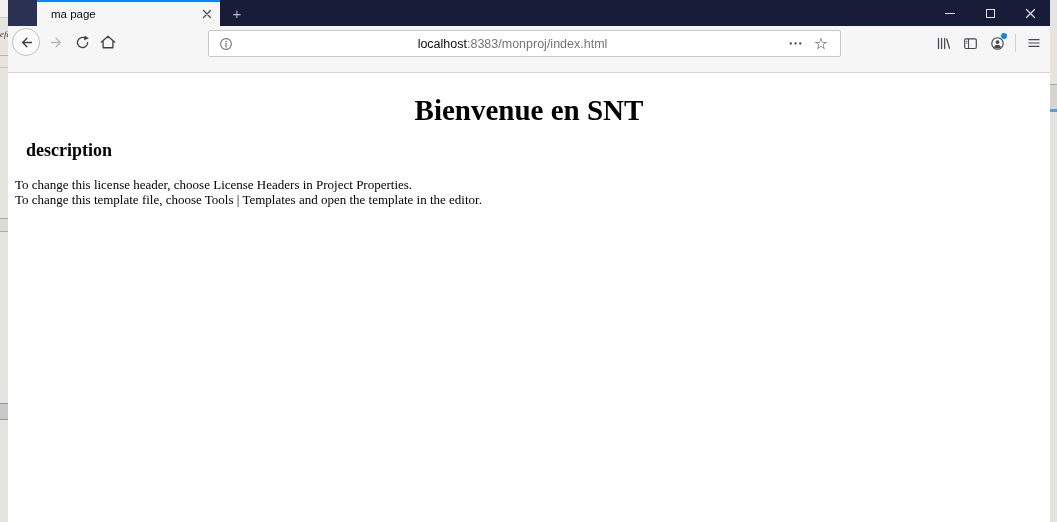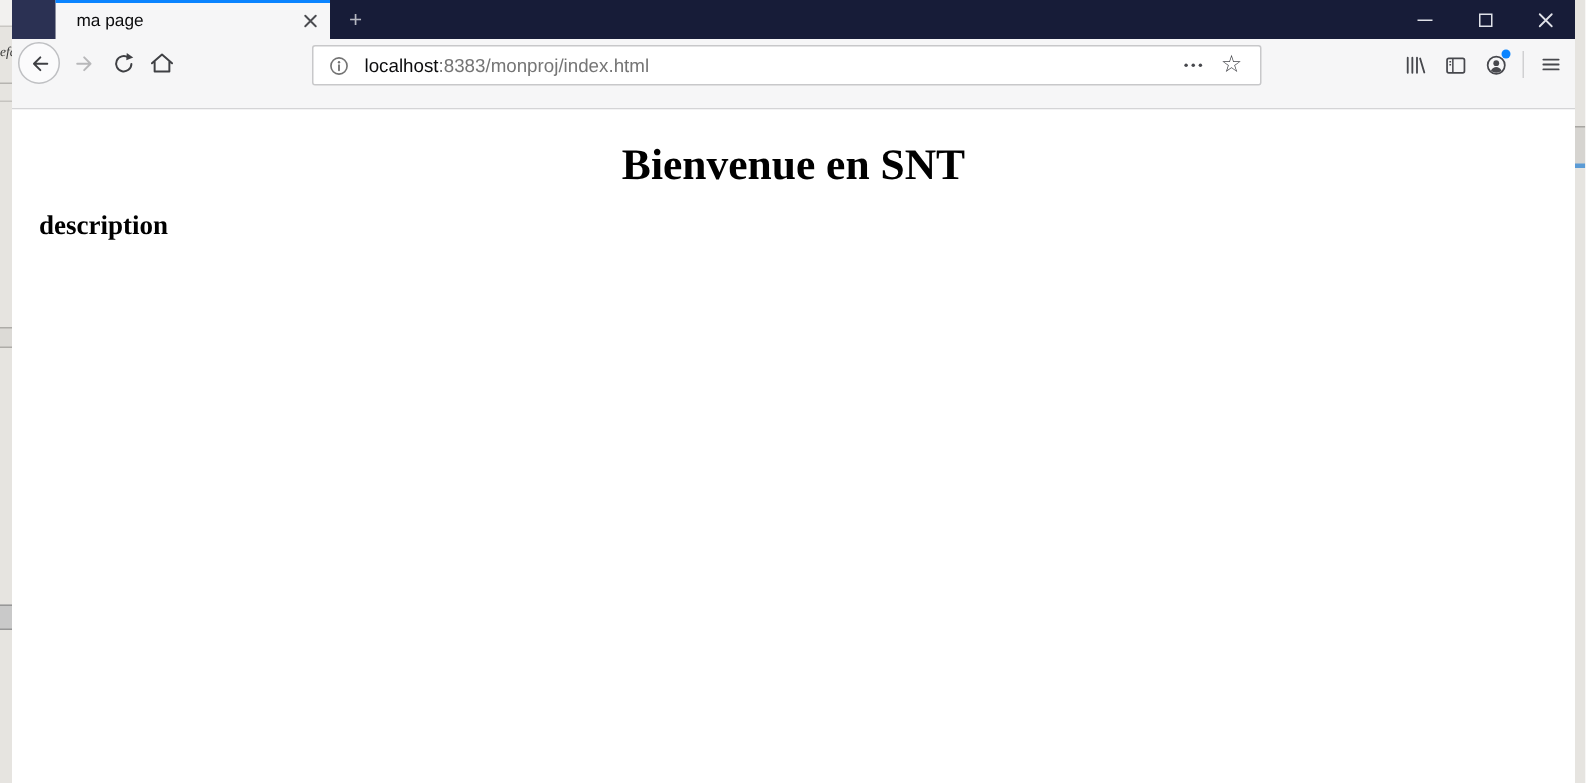--- a/index.html
+++ b/index.html
@@ -39,21 +39,21 @@
 
   
   #navbar { position: absolute; left: 0; top: 26px; width: 100%; height: 47px; background: #f6f6f7; border-bottom: 1px solid #d4d4d6; }
   .nav-btn { position: absolute; top: 2px; width: 28px; height: 28px; display: flex; align-items: center; justify-content: center; }
   #back-btn { left: 4px; border: 1px solid #bfc0c3; border-radius: 50%; background: #fbfbfc; }
   #forward-btn { left: 34px; }
   #reload-btn { left: 60px; }
   #home-btn { left: 86px; }
 
   #urlbar { position: absolute; left: 200px; top: 4px; width: 633px; height: 27px; background: #fff; border: 1px solid #c8c8ca; border-radius: 2px; display: flex; align-items: center; padding: 0 6px 0 9px; }
-  #url-text { flex: 1; font-size: 12.5px; margin-left: 9px; white-space: nowrap; overflow: hidden; }
+  #url-text { flex: 1; font-size: 12.5px; margin-left: 9px; white-space: nowrap; overflow: hidden; text-align: center; }
   #url-text .host { color: #0c0c0d; }
   #url-text .path { color: #757575; }
   .urlbar-btn { width: 26px; height: 24px; display: flex; align-items: center; justify-content: center; }
   #bookmark-star { font-size: 16px; color: #45464b; line-height: 1; }
 
   #toolbar-right { position: absolute; right: 4px; top: 2px; height: 30px; display: flex; align-items: center; gap: 3px; }
   .tool-btn { width: 24px; height: 26px; display: flex; align-items: center; justify-content: center; position: relative; }
   #toolbar-sep { width: 1px; height: 18px; background: #d0d0d2; margin: 0 3px; }
   #account-badge { position: absolute; top: 3px; right: 2px; width: 6px; height: 6px; border-radius: 50%; background: #0a84ff; }
 
@@ -188,16 +188,20 @@
           <svg width="16" height="16" viewBox="0 0 22 22">
             <path d="M4 6.5 H18 M4 11 H18 M4 15.5 H18" stroke="#47484d" stroke-width="1.7" stroke-linecap="round"></path>
           </svg>
         </div>
       </div>
     </div>
 
     <div id="content">
       <h1 id="page-title">Bienvenue en SNT</h1>
       <h2 id="section-heading">description</h2>
+      <div id="paragraph">
+        <div>To change this license header, choose License Headers in Project Properties.</div>
+        <div>To change this template file, choose Tools | Templates and open the template in the editor.</div>
+      </div>
     </div>
 
   </div>
 </div>
 
 </body></html>

